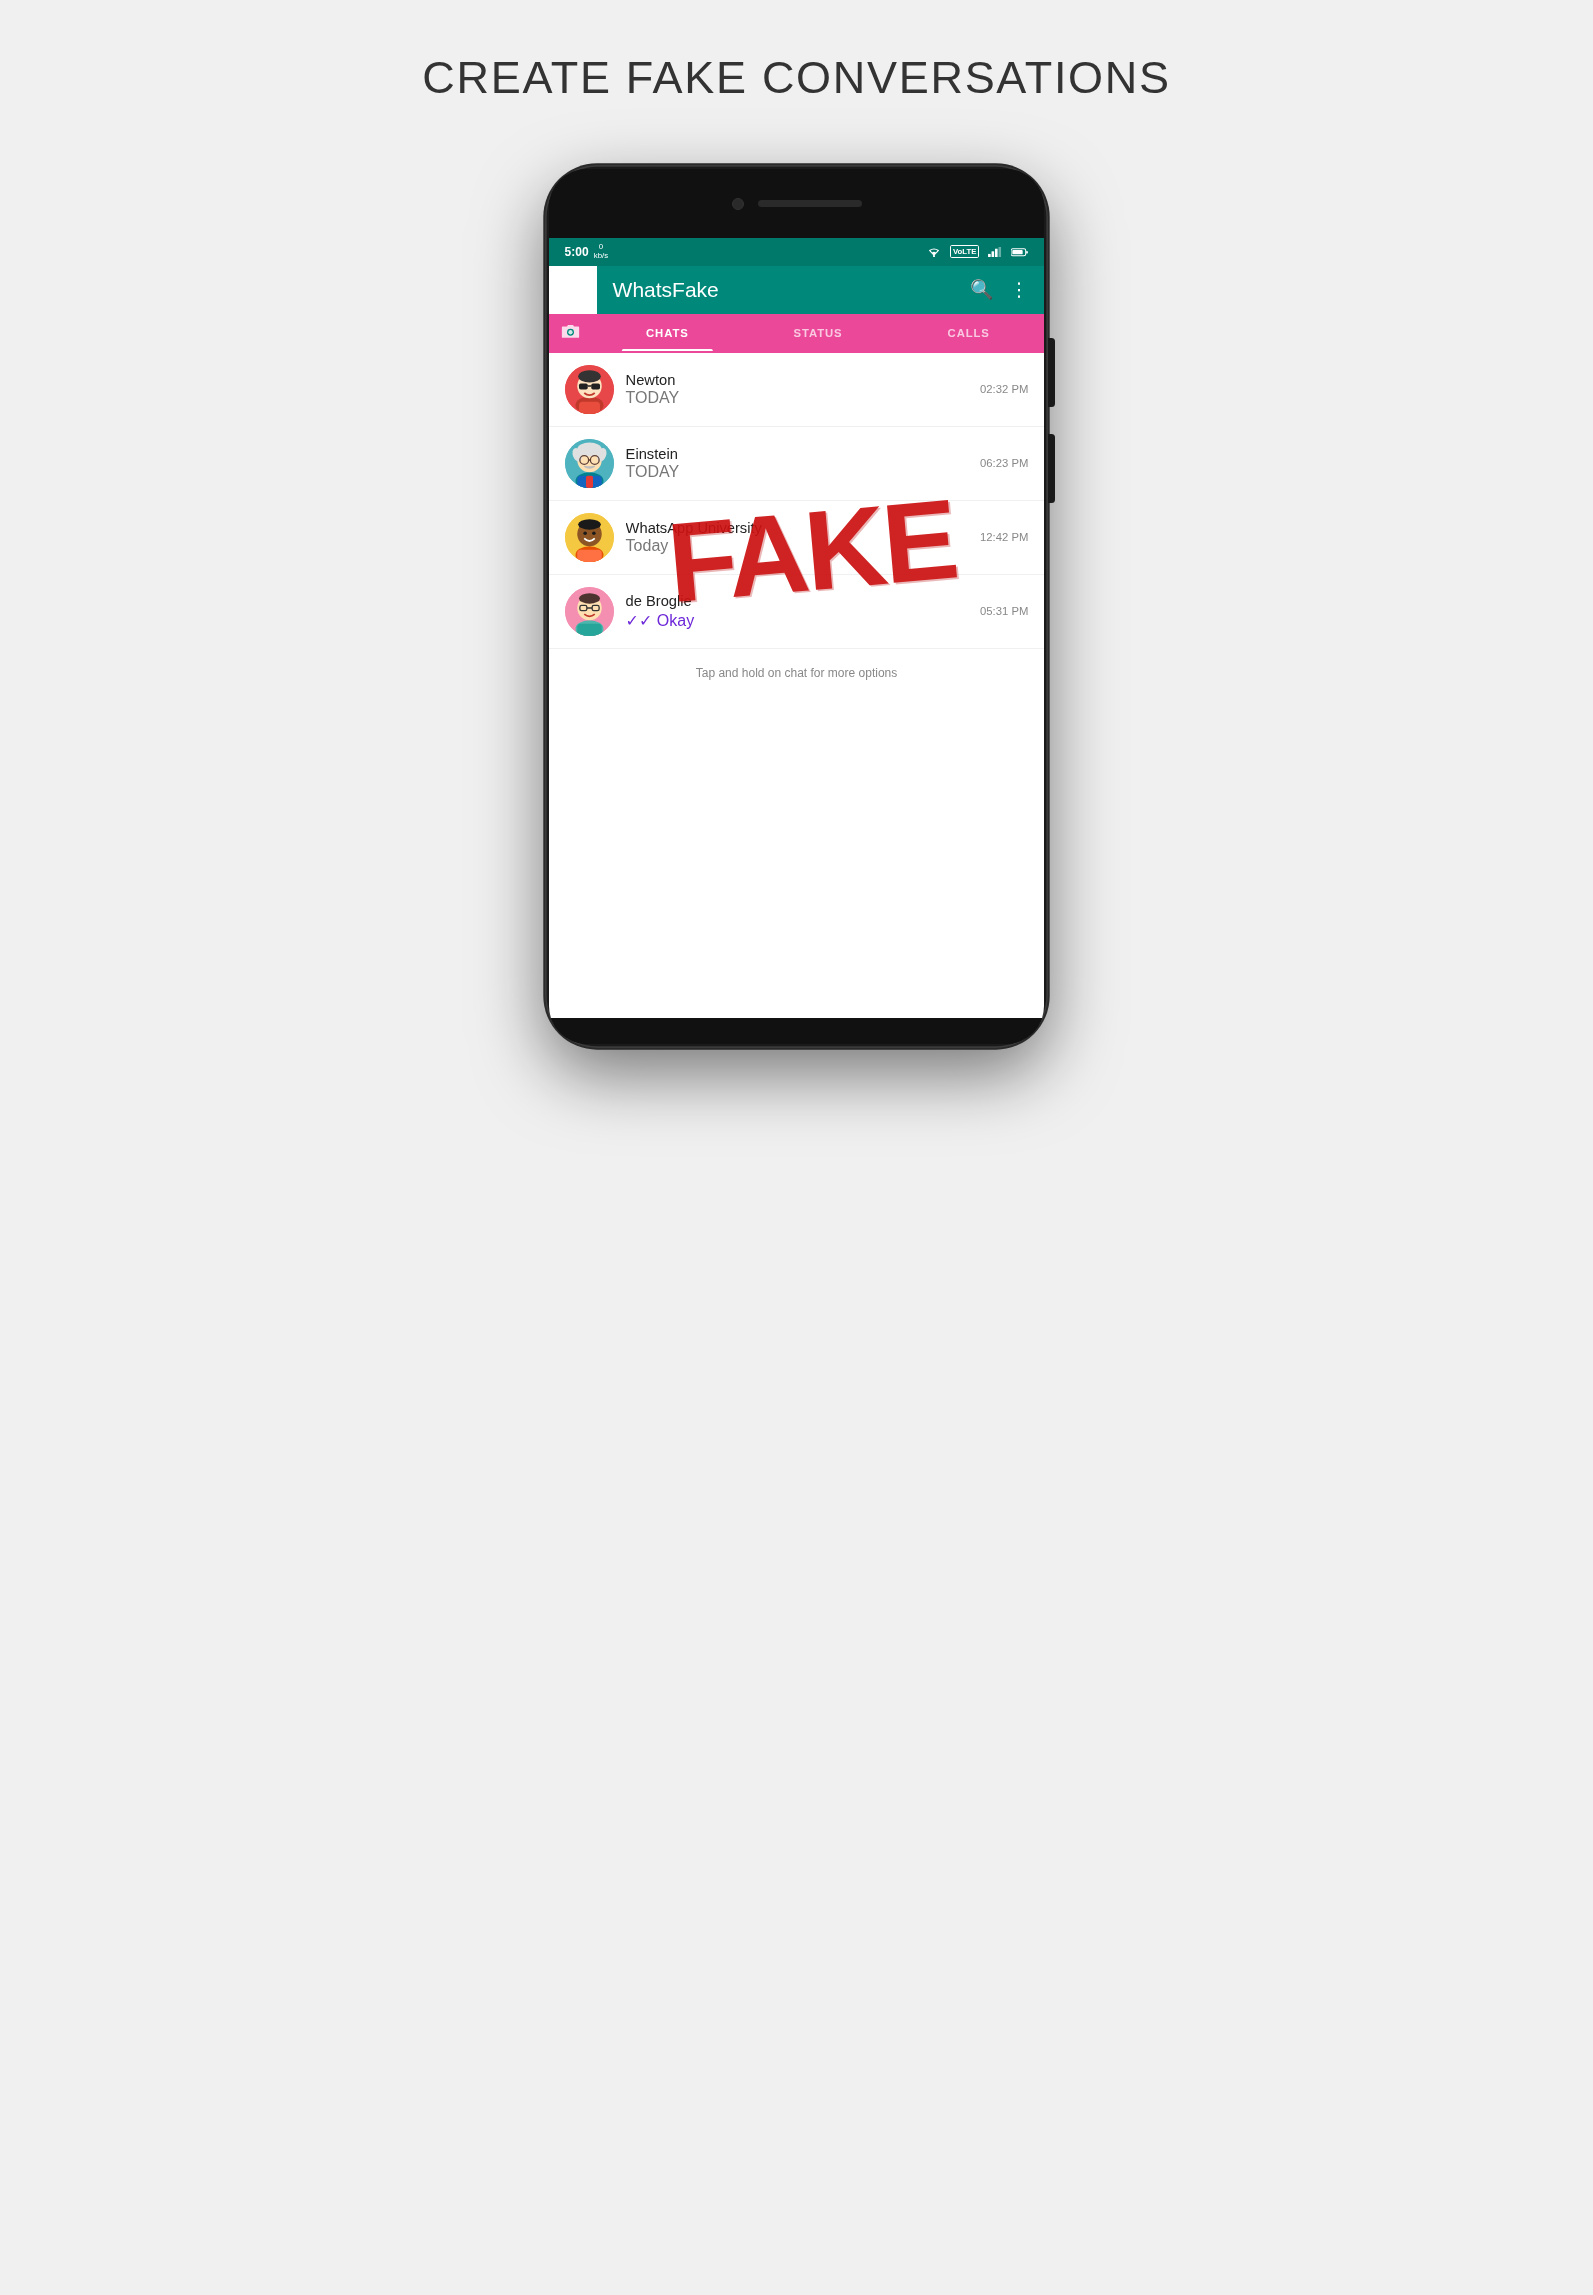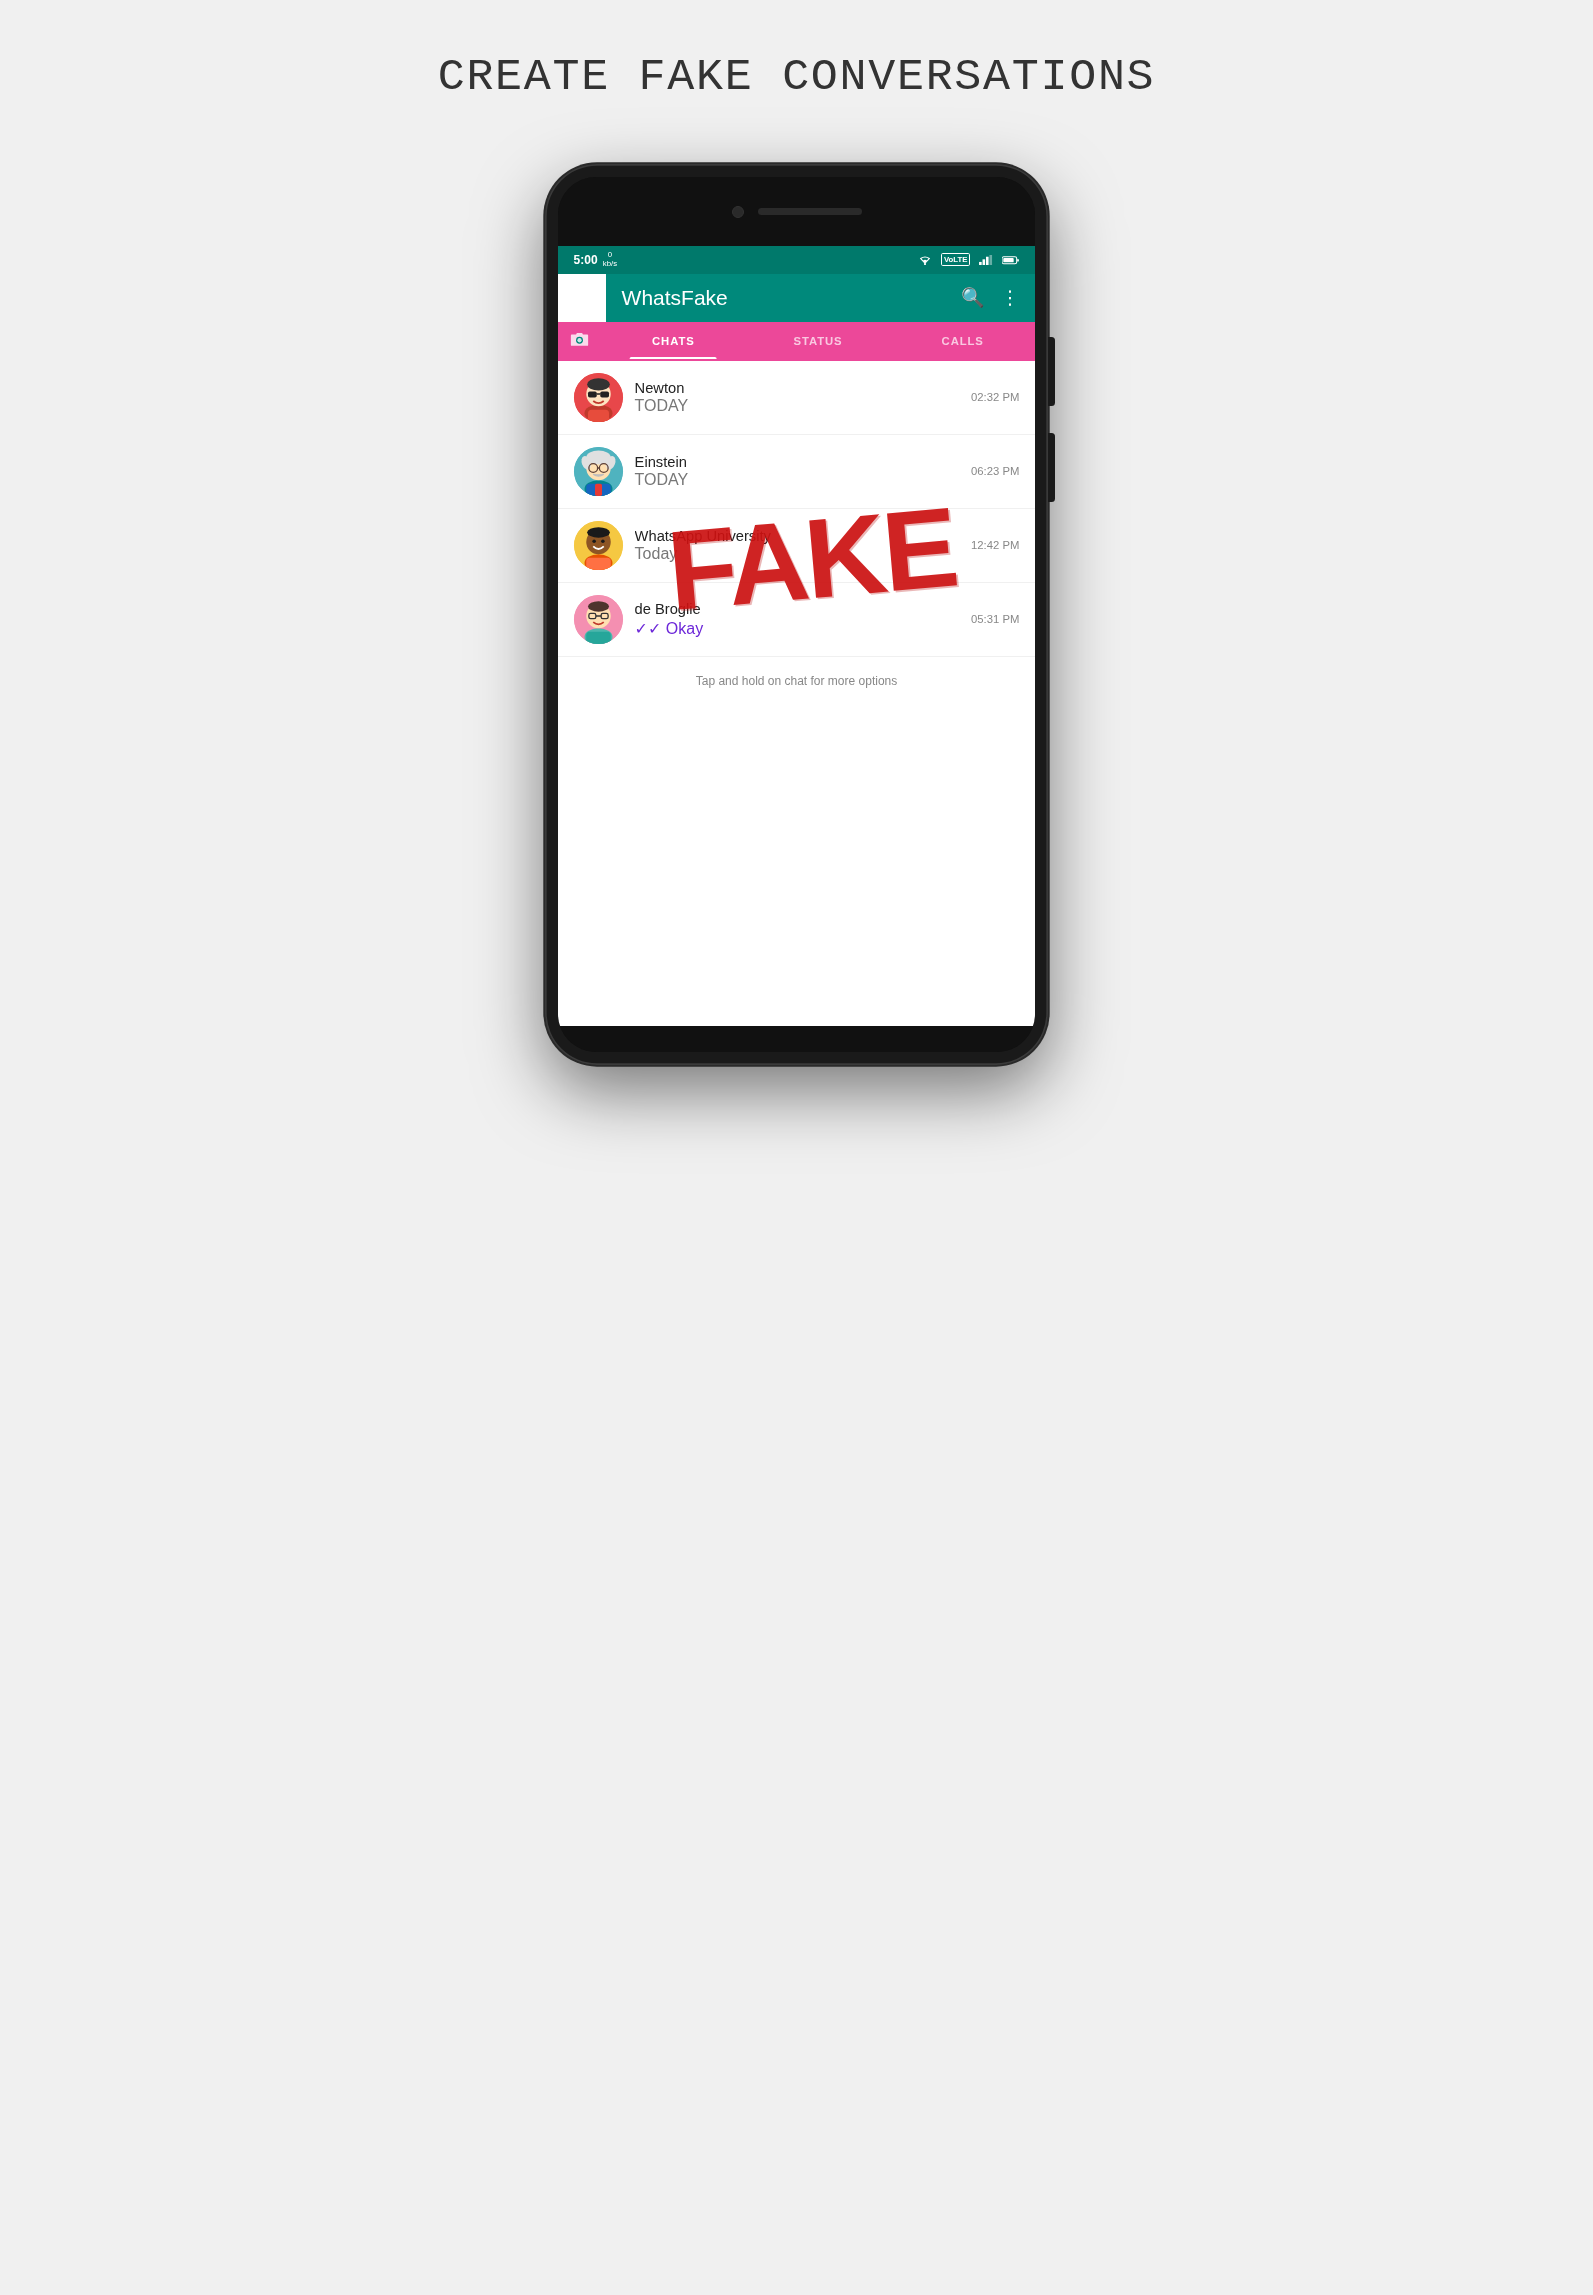--- a/index.html
+++ b/index.html
@@ -14,29 +14,29 @@
       padding: 52px 17.3px 69px;
     }
 
     .page-title {
       font-size: 45px;
       font-weight: 300;
       letter-spacing: 1.7px;
       color: #333;
       text-align: center;
       margin-bottom: 61px;
-      font-family: Liberation Mono, monospace;
+      font-family: Liberation Sans, sans-serif;
     }
 
     
     .phone-shell {
       width: 503px;
       background: #1a1a1a;
       border-radius: 52px;
-      padding: 13px;
+      padding: 4px;
       box-shadow:
         0 0 0 1.7px #2a2a2a,
         0 26px 69px rgba(0,0,0,0.5),
         inset 0 0 0 1.7px #3a3a3a;
       position: relative;
     }
 
     
     .phone-shell::before {
       content: '';

